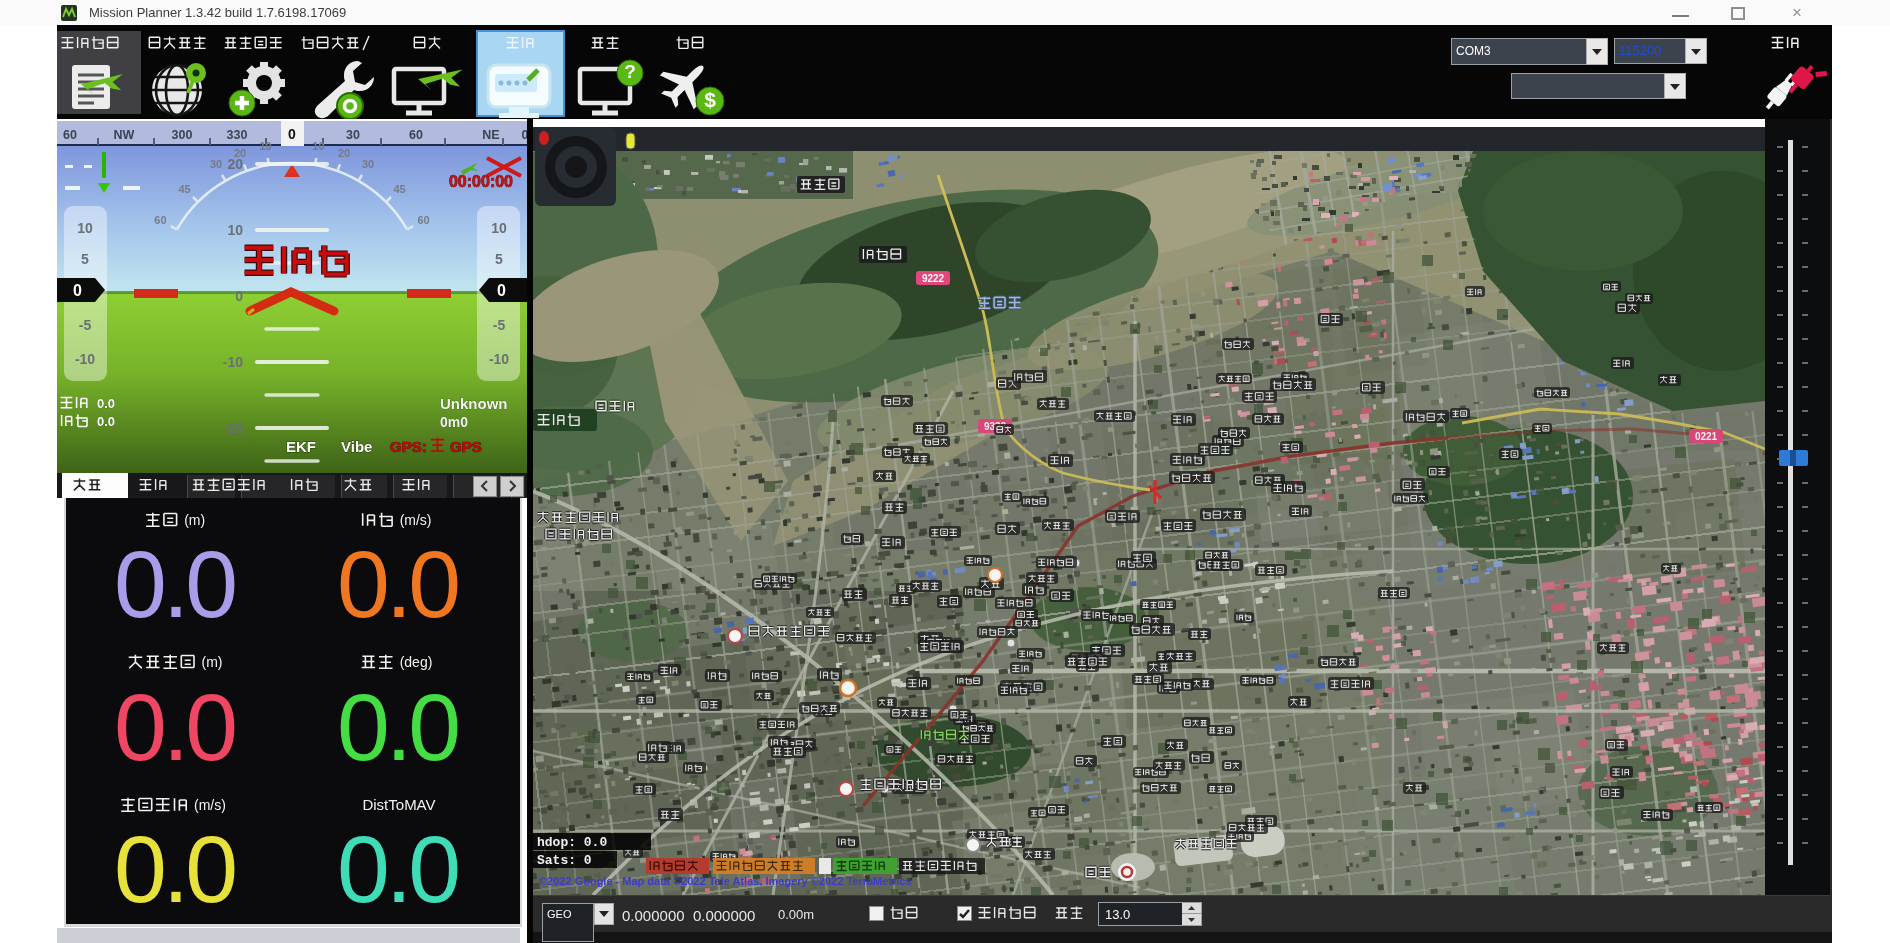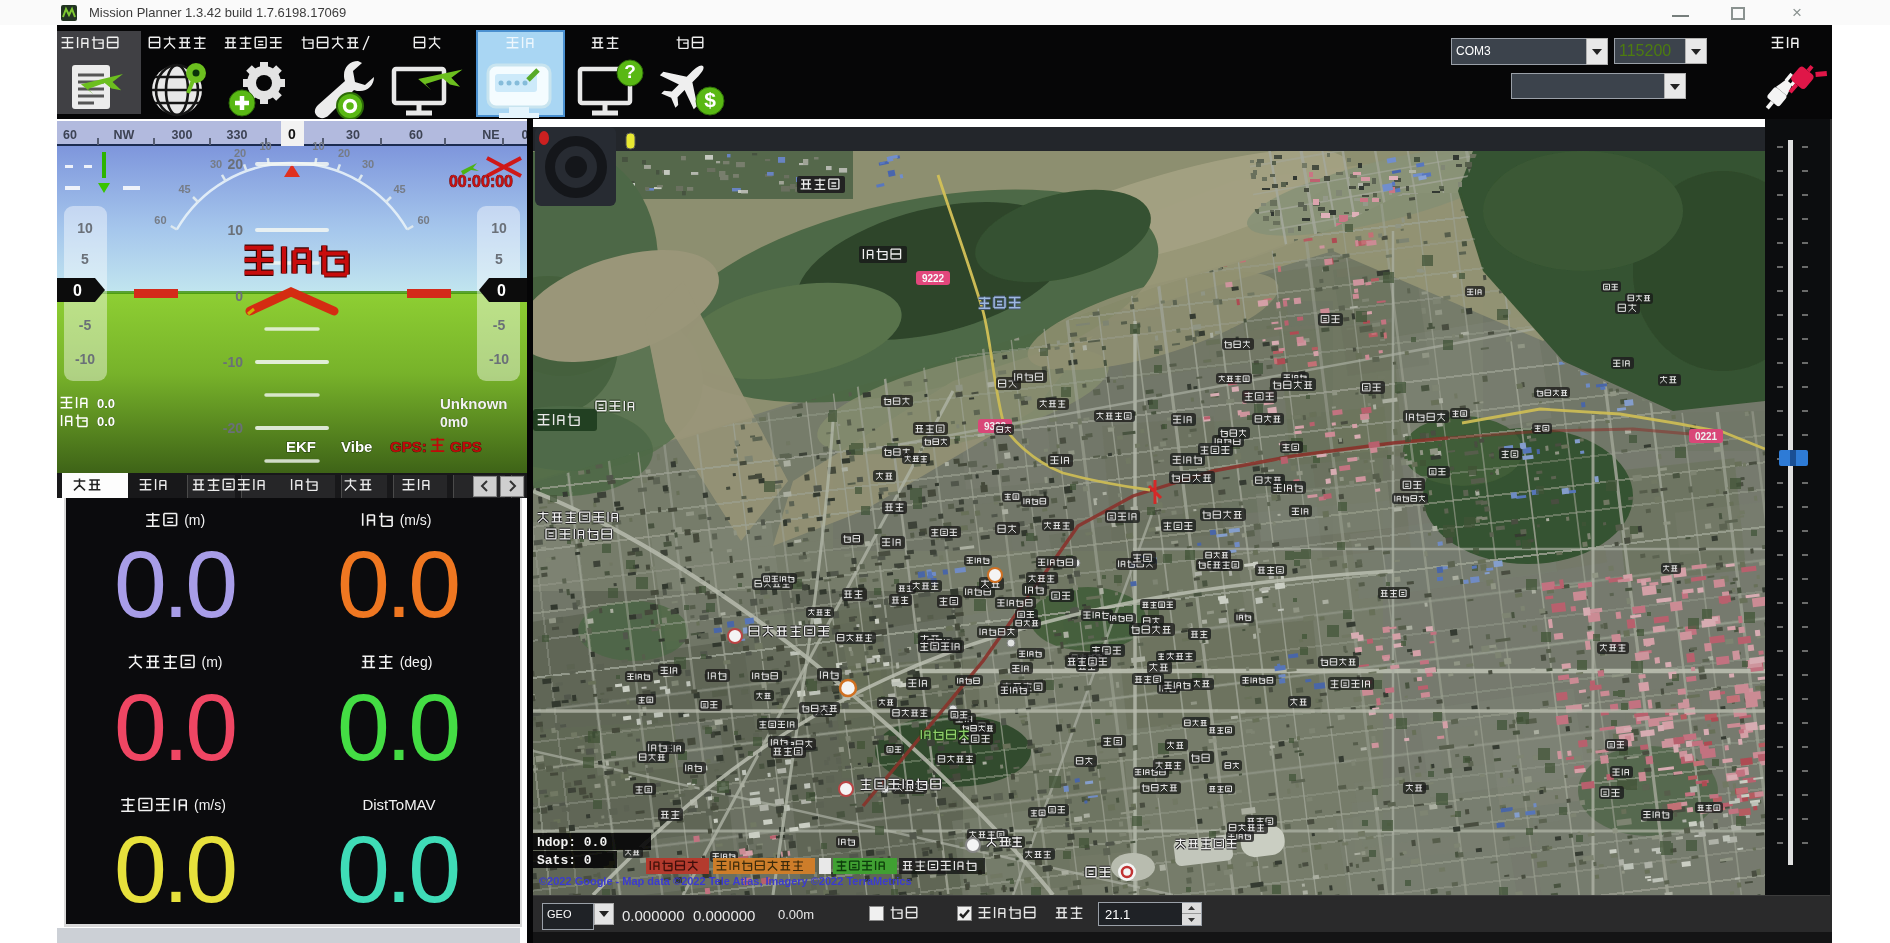--- a/index.html
+++ b/index.html
@@ -91,21 +91,21 @@
       <text x="50" y="48" font-size="21" font-weight="bold" fill="#fff" text-anchor="middle" font-family="Liberation Sans">$</text>
     </g>
   </svg>
 <div class="a" style="left:1451px;top:38px;width:157px;height:27px;background:#3c434c;border:1px solid #9aa0a8"></div>
 <div class="a" style="left:1586px;top:38px;width:22px;height:27px;background:#e8e8e8;border:1px solid #b0b0b0"></div>
 <div class="a" style="left:1592px;top:49px;width:0;height:0;border-left:5px solid transparent;border-right:5px solid transparent;border-top:6px solid #222"></div>
 <div class="a" style="left:1456px;top:38px;height:20px;line-height:27px;font-size:12px;color:#fff">COM3</div>
 <div class="a" style="left:1614px;top:38px;width:93px;height:26px;background:#3c434c;border:1px solid #9aa0a8"></div>
 <div class="a" style="left:1685px;top:38px;width:22px;height:26px;background:#e8e8e8;border:1px solid #b0b0b0"></div>
 <div class="a" style="left:1691px;top:49px;width:0;height:0;border-left:5px solid transparent;border-right:5px solid transparent;border-top:6px solid #222"></div>
-<div class="a" style="left:1619px;top:38px;height:26px;line-height:26px;font-size:16px;color:#4d7c0f">115200</div>
+<div class="a" style="left:1619px;top:38px;height:26px;line-height:26px;font-size:13px;color:#1d4ed8">115200</div>
 <div class="a" style="left:1511px;top:73px;width:175px;height:26px;background:#3c434c;border:1px solid #9aa0a8"></div>
 <div class="a" style="left:1664px;top:73px;width:22px;height:26px;background:#e8e8e8;border:1px solid #b0b0b0"></div>
 <div class="a" style="left:1670px;top:84px;width:0;height:0;border-left:5px solid transparent;border-right:5px solid transparent;border-top:6px solid #222"></div>
 <svg class="a" style="left:1745px;top:55px" width="90" height="64">
     <g transform="translate(30,44) rotate(40)">
       <rect x="-8" y="-10" width="16" height="14" rx="3" fill="#f4f4f4"></rect>
       <path d="M-7 -10 L-4 -22 L4 -22 L7 -10 Z" fill="#f4f4f4"></path>
       <rect x="-5" y="-30" width="3.4" height="9" fill="#f4f4f4"></rect>
       <rect x="2" y="-30" width="3.4" height="9" fill="#f4f4f4"></rect>
       <rect x="-2" y="4" width="4" height="8" fill="#f4f4f4"></rect>
@@ -1321,31 +1321,31 @@
     <rect x="12" y="699" width="6" height="2" fill="#6a6a6a"></rect>
     <rect x="37" y="699" width="6" height="2" fill="#6a6a6a"></rect>
     <rect x="12" y="723" width="6" height="2" fill="#6a6a6a"></rect>
     <rect x="37" y="723" width="6" height="2" fill="#6a6a6a"></rect>
     <rect x="23" y="21" width="5" height="725" fill="#e0e0e0"></rect>
     <rect x="14" y="331" width="29" height="16" rx="2" fill="#2e7bd6"></rect>
     <rect x="25" y="331" width="6" height="16" fill="#1a4f95"></rect>
   </svg>
 <div class="a" style="left:533px;top:895px;width:1297px;height:37px;background:#2a2a2b;border-top:1px solid #3c3c3c"></div>
 <div class="a" style="left:533px;top:932px;width:1299px;height:11px;background:#141415"></div>
-<div class="a" style="left:542px;top:903px;width:52px;height:27px;background:#1f2226;border:1px solid #9aa0a8;color:#fff;font-size:11px;line-height:21px;padding-left:4px">GEO</div>
+<div class="a" style="left:542px;top:903px;width:52px;height:39px;background:#1f2226;border:1px solid #9aa0a8;color:#fff;font-size:11px;line-height:21px;padding-left:4px">GEO</div>
 <div class="a" style="left:594px;top:903px;width:20px;height:22px;background:#e4e4e4;border:1px solid #aaa"></div>
 <div class="a" style="left:599px;top:911px;width:0;height:0;border-left:5px solid transparent;border-right:5px solid transparent;border-top:6px solid #222"></div>
 <div class="a" style="left:622px;top:907px;font-size:15px;color:#e8e8e8">0.000000&nbsp;&nbsp;0.000000</div>
 <div class="a" style="left:778px;top:907px;font-size:13px;color:#e8e8e8">0.00m</div>
 <div class="a" style="left:869px;top:906px;width:15px;height:15px;background:#f0f0f0;border:1px solid #888"></div>
 <div class="a" style="left:957px;top:906px;width:15px;height:15px;background:#f0f0f0;border:1px solid #888"></div>
 <svg class="a" style="left:957px;top:906px" width="15" height="15">
     <path d="M3 8 L6 11 L12 4" stroke="#222" stroke-width="2.5" fill="none"></path>
   </svg>
-<div class="a" style="left:1098px;top:902px;width:104px;height:24px;background:#1f2226;border:1px solid #9aa0a8;color:#fff;font-size:13px;line-height:23px;padding-left:6px">21.1</div>
+<div class="a" style="left:1098px;top:902px;width:104px;height:24px;background:#1f2226;border:1px solid #9aa0a8;color:#fff;font-size:13px;line-height:23px;padding-left:6px">13.0</div>
 <div class="a" style="left:1182px;top:903px;width:19px;height:11px;background:#dcdcdc;border-bottom:1px solid #999"></div>
 <div class="a" style="left:1182px;top:914px;width:19px;height:11px;background:#dcdcdc"></div>
 <svg class="a" style="left:1182px;top:903px" width="19" height="22">
     <path d="M9.5 3 L13 7 H6 Z" fill="#333"></path>
     <path d="M9.5 19 L6 15 H13 Z" fill="#333"></path>
   </svg>
 <svg class="a" style="left:0;top:0;pointer-events:none" width="1890" height="943">
     <path d="M61.6 37.6L73.3 37.6M61.6 42.5L73.3 42.5M61.6 47.7L73.3 47.7M67.5 37.6L67.5 47.7M77.6 37.0L77.6 48.0M81.9 38.6L81.9 48.0M81.9 38.6L87.8 38.6M87.8 38.6L87.8 48.0M81.9 43.3L87.8 43.3M91.8 39.9L103.5 39.9M94.0 36.6L94.0 48.4M94.0 48.4L103.1 48.4M98.3 43.1L103.1 43.1M103.1 39.9L103.1 48.4M107.5 37.3L117.9 37.3M117.9 37.3L117.9 47.7M117.9 47.7L107.5 47.7M107.5 47.7L107.5 37.3M107.5 42.5L117.9 42.5" stroke="#f0f0f0" stroke-width="1.4" fill="none"></path>
     <path d="M149.3 37.3L159.7 37.3M159.7 37.3L159.7 47.7M159.7 47.7L149.3 47.7M149.3 47.7L149.3 37.3M149.3 42.5L159.7 42.5M163.7 38.9L175.4 38.9M169.6 36.6L169.6 43.1M169.6 43.1L164.1 48.4M169.6 43.1L175.0 48.4M179.5 38.0L189.9 38.0M182.1 38.0L182.1 47.7M187.3 38.0L187.3 47.7M178.8 47.7L190.5 47.7M179.5 42.5L189.9 42.5M193.9 38.3L205.6 38.3M199.7 36.6L199.7 48.4M195.2 43.1L204.3 43.1M193.9 48.4L205.6 48.4" stroke="#f0f0f0" stroke-width="1.4" fill="none"></path>
     <path d="M225.3 38.0L235.7 38.0M227.9 38.0L227.9 47.7M233.1 38.0L233.1 47.7M224.7 47.7L236.3 47.7M225.3 42.5L235.7 42.5M239.7 38.3L251.4 38.3M245.6 36.6L245.6 48.4M241.0 43.1L250.1 43.1M239.7 48.4L251.4 48.4M255.2 37.3L266.1 37.3M255.2 37.3L255.2 47.7M266.1 37.3L266.1 47.7M255.2 47.7L266.1 47.7M258.1 41.5L263.3 41.5M258.1 44.8L263.3 44.8M269.9 37.6L281.6 37.6M269.9 42.5L281.6 42.5M269.9 47.7L281.6 47.7M275.7 37.6L275.7 47.7" stroke="#f0f0f0" stroke-width="1.4" fill="none"></path>

